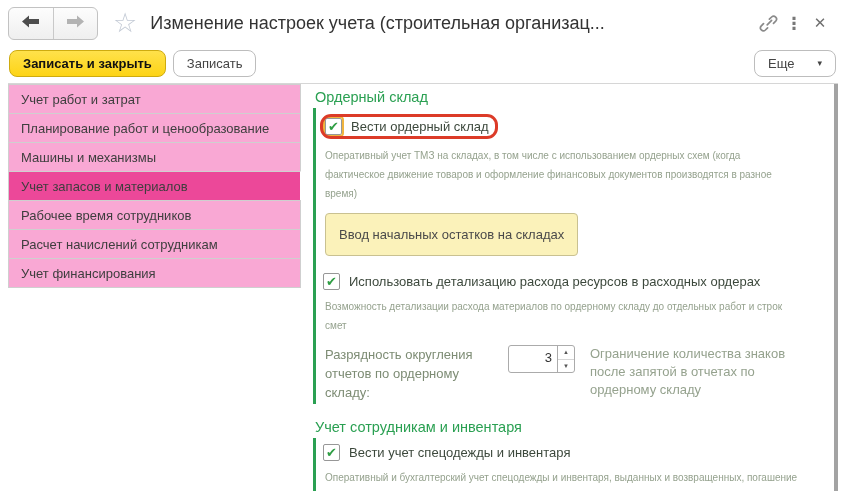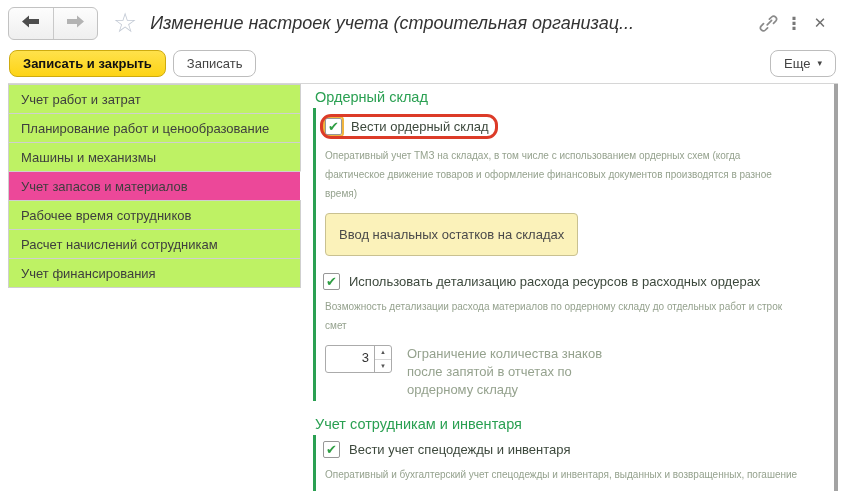--- a/index.html
+++ b/index.html
@@ -7,34 +7,34 @@
     width:845px;height:491px;position:relative;overflow:hidden;
     background:#fff;font-family:"Liberation Sans","DejaVu Sans",sans-serif;
     -webkit-font-smoothing:antialiased;
   }
   
   .titlebar{position:absolute;top:0;left:0;right:0;height:46px;display:flex;align-items:center;padding:0 12px 0 8px;box-sizing:border-box;}
   .navgroup{display:flex;width:88px;height:31px;border:1px solid #c2c2c2;border-radius:6px;background:linear-gradient(#fdfdfd,#efefef);overflow:hidden;flex:none;}
   .navbtn{flex:1;display:flex;align-items:center;justify-content:center;cursor:pointer;}
   .navbtn + .navbtn{border-left:1px solid #c9c9c9;}
   .star{font-size:27px;color:#c3cad5;margin-left:15px;line-height:1;flex:none;cursor:pointer;}
-  .wintitle{font-size:18px;color:#333;margin-left:13px;white-space:nowrap;overflow:hidden;flex:1;font-style:italic;}
+  .wintitle{font-size:18px;color:#333;margin-left:13px;white-space:nowrap;overflow:hidden;flex:1;}
   .tb-icon{flex:none;display:flex;align-items:center;justify-content:center;width:26px;height:26px;cursor:pointer;}
   .kebab{font-size:17px;color:#787878;font-weight:bold;}
   .closex{font-size:15px;color:#6f6f6f;}
   
   .cmdbar{position:absolute;top:47px;left:0;right:0;height:32px;display:flex;align-items:center;padding:0 9px;box-sizing:border-box;}
   .btn{font-size:13px;height:27px;padding:0 13px;border-radius:8px;border:1px solid #bdbdbd;background:#fff;color:#444;display:inline-flex;align-items:center;box-sizing:border-box;cursor:pointer;}
   .btn-primary{background:linear-gradient(#ffe14b,#fdd416);border-color:#ceab0f;color:#111;font-weight:bold;margin-right:7px;}
-  .btn-more{margin-left:auto;gap:7px;}
+  .btn-more{margin-left:auto;gap:23px;}
   .more-arrow{font-size:9px;color:#444;}
   
   .main{position:absolute;top:83px;left:8px;right:7px;bottom:0;border-top:1px solid #d6d6d6;}
   .tabs{position:absolute;left:0;top:0;width:293px;}
-  .tab{height:30px;line-height:29px;background:#bef264;border:1px solid #cfcfcf;margin-top:-1px;padding-left:12px;font-size:13px;color:#3e3e3e;box-sizing:border-box;white-space:nowrap;overflow:hidden;cursor:pointer;}
+  .tab{height:30px;line-height:29px;background:#f9a8d4;border:1px solid #cfcfcf;margin-top:-1px;padding-left:12px;font-size:13px;color:#3e3e3e;box-sizing:border-box;white-space:nowrap;overflow:hidden;cursor:pointer;}
   .tab:first-child{margin-top:0;}
   .tab.selected{background:#ec4899;border-right-color:#fff;}
   .content{position:absolute;left:305px;top:0;right:0;bottom:0;border-right:4px solid #a3a3a3;padding-top:2px;box-sizing:border-box;}
   .group-title{font-size:14.5px;color:#2aa052;margin:3px 0 3px 2px;}
   .group-body{border-left:3px solid #2aa052;padding:4px 0 2px 7px;}
   .cb-row{display:flex;align-items:center;gap:9px;font-size:13px;color:#3c483c;margin:2px 0 0 0;}
   .cb{width:15px;height:15px;border:1px solid #979797;border-radius:2px;background:#fff;display:flex;align-items:center;justify-content:center;flex:none;cursor:pointer;}
   .cb-check{color:#2f9e44;font-size:13px;font-weight:bold;line-height:1;margin-top:-1px;}
   .cb-focus{outline:2px solid #f0b43e;outline-offset:0px;}
   .highlight{position:relative;display:inline-flex;align-items:center;gap:9px;padding:4px 9px 4px 5px;margin-left:-3px;}
@@ -135,20 +135,21 @@
       <div class="cb-row">
         <span class="cb">
             <span class="cb-check">✔</span>
           </span>
         <span>Использовать детализацию расхода ресурсов в расходных ордерах</span>
       </div>
 
       <div class="desc w475">Возможность детализации расхода материалов по ордерному складу до отдельных работ и строк смет</div>
 
       <div class="field-row">
+        <div class="field-label">Разрядность округления отчетов по ордерному складу:</div>
         <div class="spin">
           <div class="spin-val">3</div>
           <div class="spin-btns">
             <div class="spin-btn">
                 <span>▲</span>
               </div>
             <div class="spin-btn">
                 <span>▼</span>
               </div>
           </div>

